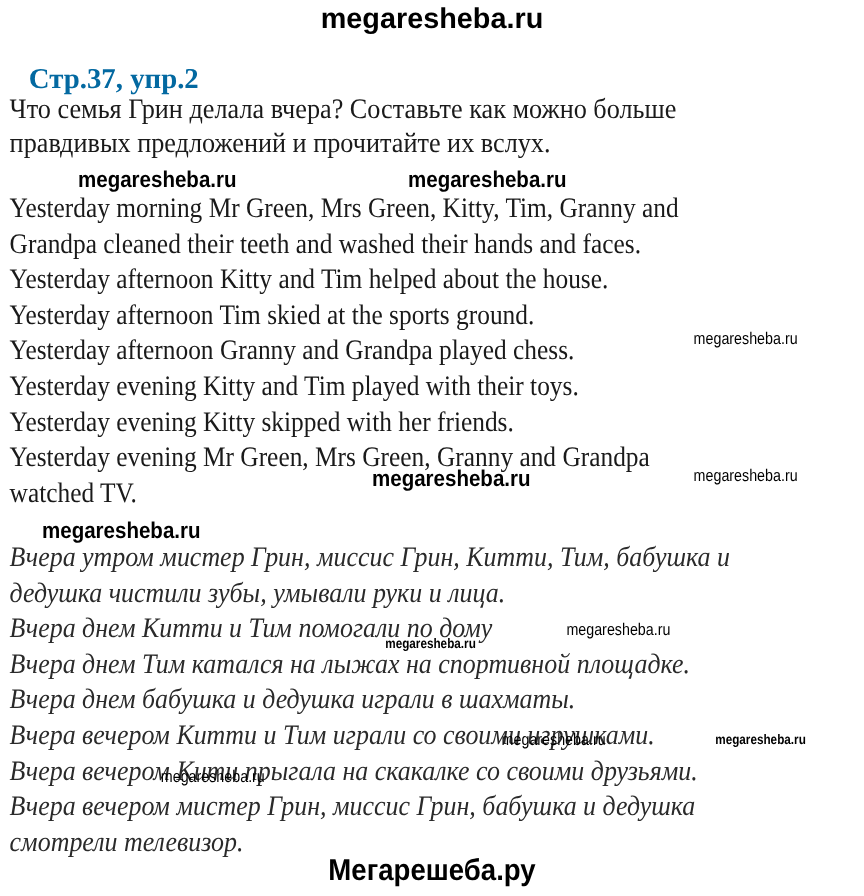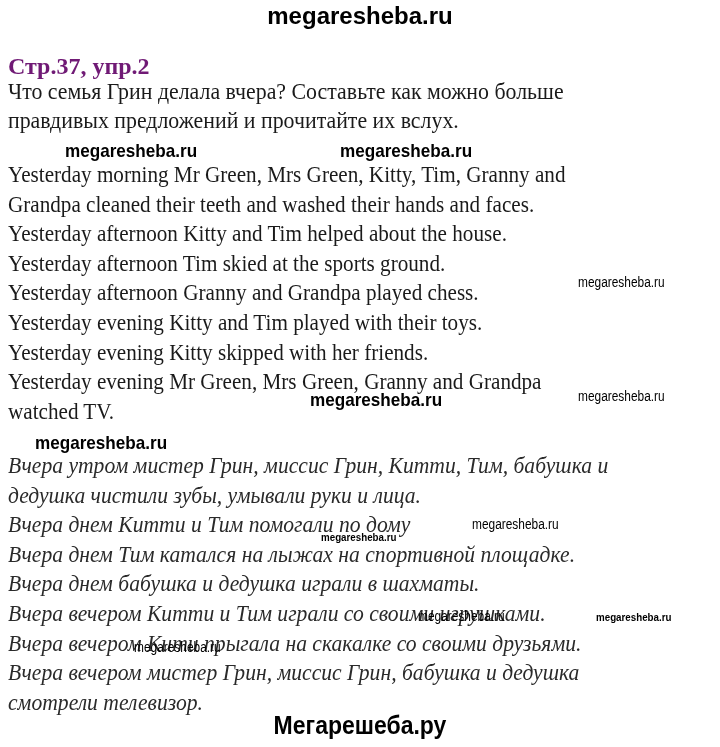--- a/index.html
+++ b/index.html
@@ -7,22 +7,22 @@
     .site-header {
       position: absolute; left: 0; top: 2px; width: 720px; text-align: center;
       font-family: "Liberation Sans", sans-serif; font-weight: bold; font-size: 24px; color: #000;
     }
     .site-footer {
       position: absolute; left: 0; top: 711px; width: 720px; text-align: center;
       font-family: "Liberation Sans", sans-serif; font-weight: bold; font-size: 25px; color: #000;
       transform: scaleX(0.92);
     }
     .heading {
-      position: absolute; left: 8px; top: 53px; font-family: "Liberation Serif", serif;
-      font-weight: bold; font-size: 24px; color: #701a75;
+      position: absolute; left: 24px; top: 53px; font-family: "Liberation Serif", serif;
+      font-weight: bold; font-size: 24px; color: #0369a1;
     }
     .task {
       position: absolute; left: 8px; top: 77px; width: 705px;
       font-family: "Liberation Serif", serif; font-size: 23.5px; line-height: 29px; color: #1a1a1a;
       transform-origin: left top; transform: scaleX(0.93);
     }
     .en-block {
       position: absolute; left: 8px; top: 160px; width: 760px;
       font-family: "Liberation Serif", serif; font-size: 23.5px; line-height: 29.6px; color: #1a1a1a;
       transform-origin: left top; transform: scaleX(0.9);

